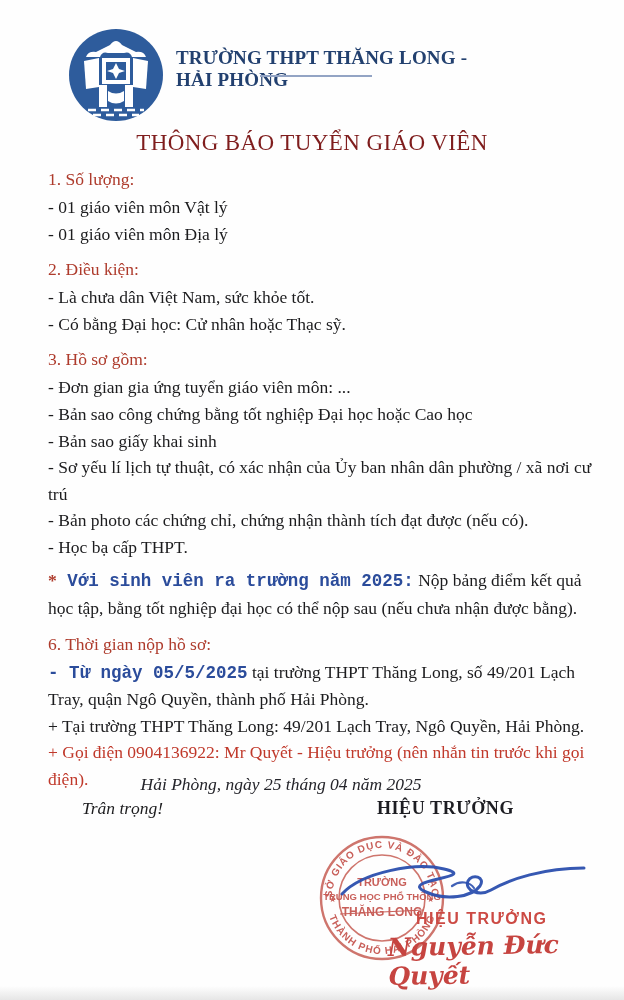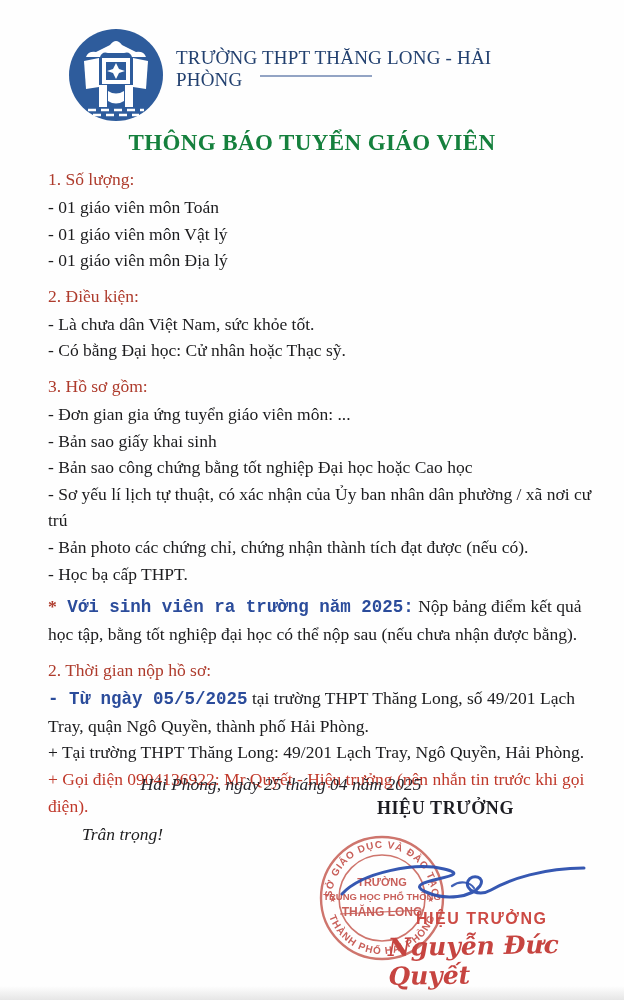--- a/index.html
+++ b/index.html
@@ -14,31 +14,31 @@
   .page{width:624px;height:1000px;position:relative;background:#fefefe;}
   .page::after{
     content:"";position:absolute;left:0;right:0;bottom:0;height:14px;
     background:linear-gradient(to bottom, rgba(0,0,0,0), rgba(120,120,120,.18));
     pointer-events:none;
   }
   
   .logo{position:absolute;left:66px;top:25px;width:100px;height:100px;}
   .school-name{
     position:absolute;left:176px;top:47px;width:320px;
-    font-weight:normal;font-size:19px;letter-spacing:.2px;
+    font-weight:bold;font-size:19px;letter-spacing:.2px;
     color:#22406f;
   }
   .school-underline{
     position:absolute;left:260px;top:75px;width:112px;height:2px;
     background:#93a4c4;
   }
   .notice-title{
     position:absolute;left:0;top:130px;width:624px;
-    text-align:center;font-weight:bold;font-size:23px;letter-spacing:.4px;
-    color:#15803d;
+    text-align:center;font-weight:normal;font-size:23px;letter-spacing:.4px;
+    color:#7f1d1d;
   }
   
   .content{
     position:absolute;left:0;top:166px;width:624px;
     padding:0 30px 0 48px;box-sizing:border-box;
     font-size:17.5px;
   }
   .sec-head{
     color:#ae3b2c;font-weight:normal;font-size:17.5px;
     line-height:26px;margin:9px 0 2px 0;
@@ -103,39 +103,38 @@
   </svg>
 
   <div class="school-name">TRƯỜNG THPT THĂNG LONG - HẢI PHÒNG</div>
   <div class="school-underline"></div>
 
   <div class="notice-title">THÔNG BÁO TUYỂN GIÁO VIÊN</div>
 
   <div class="content">
 
     <div class="sec-head" style="margin-top:0">1. Số lượng:</div>
-    <div class="line">- 01 giáo viên môn Toán</div>
     <div class="line">- 01 giáo viên môn Vật lý</div>
     <div class="line">- 01 giáo viên môn Địa lý</div>
 
     <div class="sec-head">2. Điều kiện:</div>
     <div class="line">- Là chưa dân Việt Nam, sức khỏe tốt.</div>
     <div class="line">- Có bằng Đại học: Cử nhân hoặc Thạc sỹ.</div>
 
     <div class="sec-head">3. Hồ sơ gồm:</div>
     <div class="line">- Đơn gian gia ứng tuyển giáo viên môn: ...</div>
+    <div class="line">- Bản sao công chứng bằng tốt nghiệp Đại học hoặc Cao học</div>
     <div class="line">- Bản sao giấy khai sinh</div>
-    <div class="line">- Bản sao công chứng bằng tốt nghiệp Đại học hoặc Cao học</div>
     <div class="line">- Sơ yếu lí lịch tự thuật, có xác nhận của Ủy ban nhân dân phường / xã nơi cư trú</div>
     <div class="line">- Bản photo các chứng chỉ, chứng nhận thành tích đạt được (nếu có).</div>
     <div class="line">- Học bạ cấp THPT.</div>
 
     <p class="note"><span class="red-mark">*</span><span class="blue-b"> Với sinh viên ra trường năm 2025:</span><span> Nộp bảng điểm kết quả học tập, bằng tốt nghiệp đại học có thể nộp sau (nếu chưa nhận được bằng).</span></p>
 
-    <div class="sec-head">2. Thời gian nộp hồ sơ:</div>
+    <div class="sec-head">6. Thời gian nộp hồ sơ:</div>
     <p class="line"><span class="blue-b">- Từ ngày 05/5/2025</span><span> tại trường THPT Thăng Long, số 49/201 Lạch Tray, quận Ngô Quyền, thành phố Hải Phòng.</span></p>
     <div class="line">+ Tại trường THPT Thăng Long: 49/201 Lạch Tray, Ngô Quyền, Hải Phòng.</div>
     <div class="line red-line">+ Gọi điện 0904136922: Mr Quyết - Hiệu trưởng (nên nhắn tin trước khi gọi điện).</div>
     <div class="closing">Trân trọng!</div>
   </div>
 
   <div class="place-date">Hải Phòng, ngày 25 tháng 04 năm 2025</div>
   <div class="sig-title">HIỆU TRƯỞNG</div>
 
   <svg class="stamp" viewBox="0 0 152 152">

